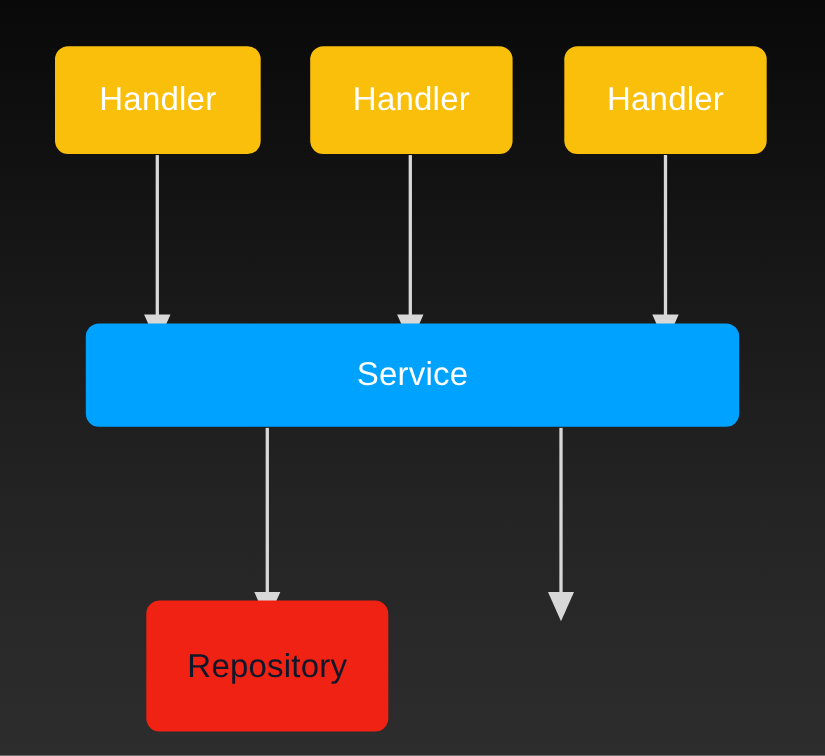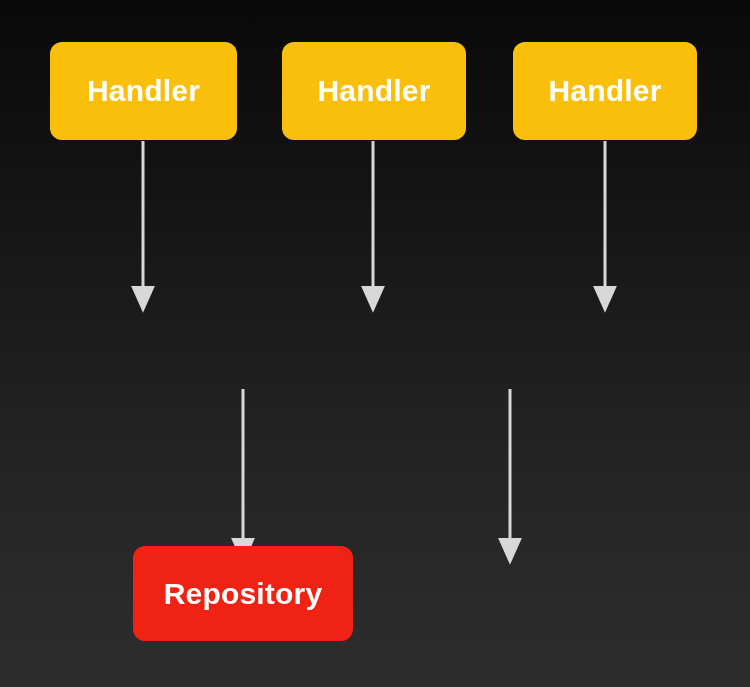--- a/index.html
+++ b/index.html
@@ -21,21 +21,21 @@
     overflow: hidden;
   }
   .node {
     position: absolute;
     display: flex;
     align-items: center;
     justify-content: center;
     border-radius: 12px;
     color: #ffffff;
     font-size: 30px;
-    font-weight: 700;
+    font-weight: 400;
     letter-spacing: 0.2px;
     line-height: 1;
     white-space: nowrap;
     box-sizing: border-box;
     -webkit-font-smoothing: antialiased;
   }
   .node-label {
     display: block;
     pointer-events: none;
   }
@@ -73,19 +73,22 @@
   </div>
 
   <div class="node" style="left: 282px; top: 42px; width: 184px; height: 98px; background: rgb(249, 191, 11); color: rgb(255, 255, 255);">
     <span class="node-label">Handler</span>
   </div>
 
   <div class="node" style="left: 513px; top: 42px; width: 184px; height: 98px; background: rgb(249, 191, 11); color: rgb(255, 255, 255);">
     <span class="node-label">Handler</span>
   </div>
 
+  <div class="node" style="left: 78px; top: 294px; width: 594px; height: 94px; background: rgb(0, 162, 255); color: rgb(255, 255, 255);">
+    <span class="node-label">Service</span>
+  </div>
 
-  <div class="node" style="left: 133px; top: 546px; width: 220px; height: 95px; background: rgb(239, 34, 19); color: #ffffff;">
+  <div class="node" style="left: 133px; top: 546px; width: 220px; height: 119px; background: rgb(239, 34, 19); color: #0f172a;">
     <span class="node-label">Repository</span>
   </div>
 
 
 </div>
 
 </body></html>

